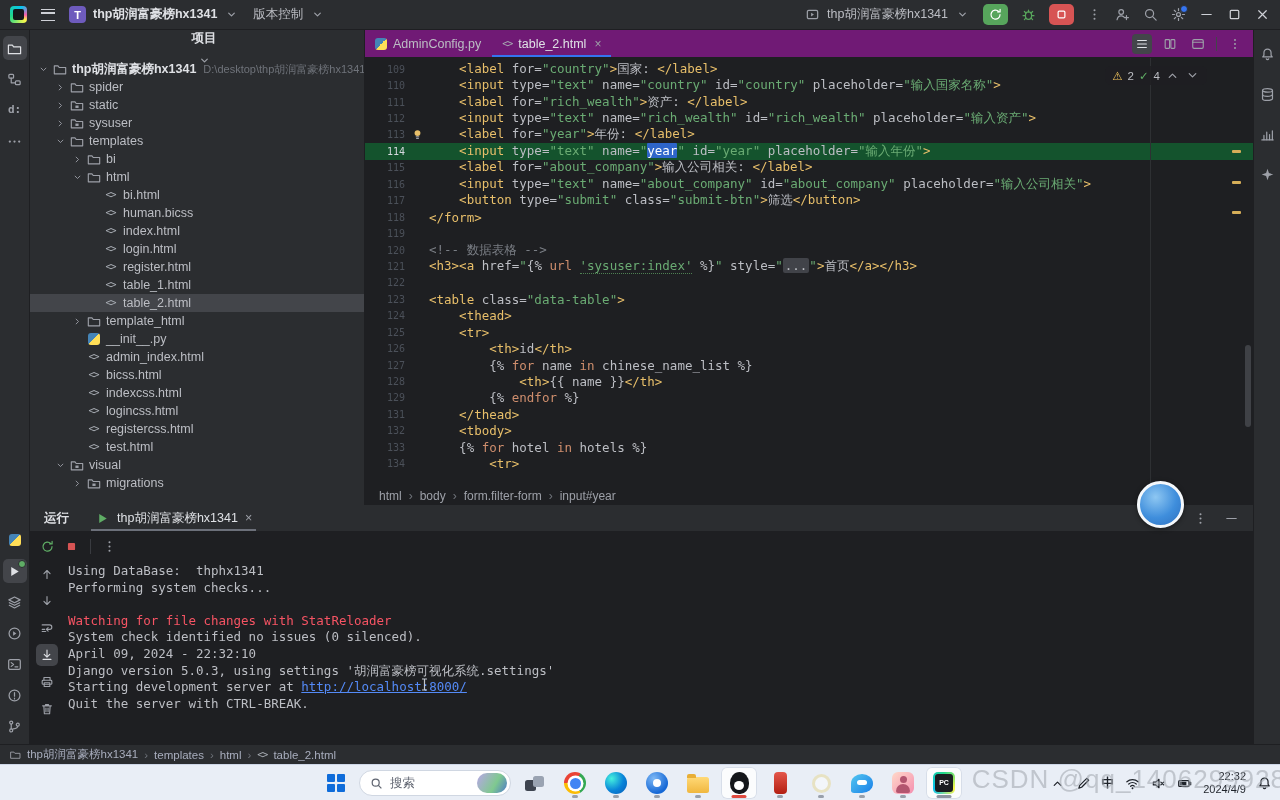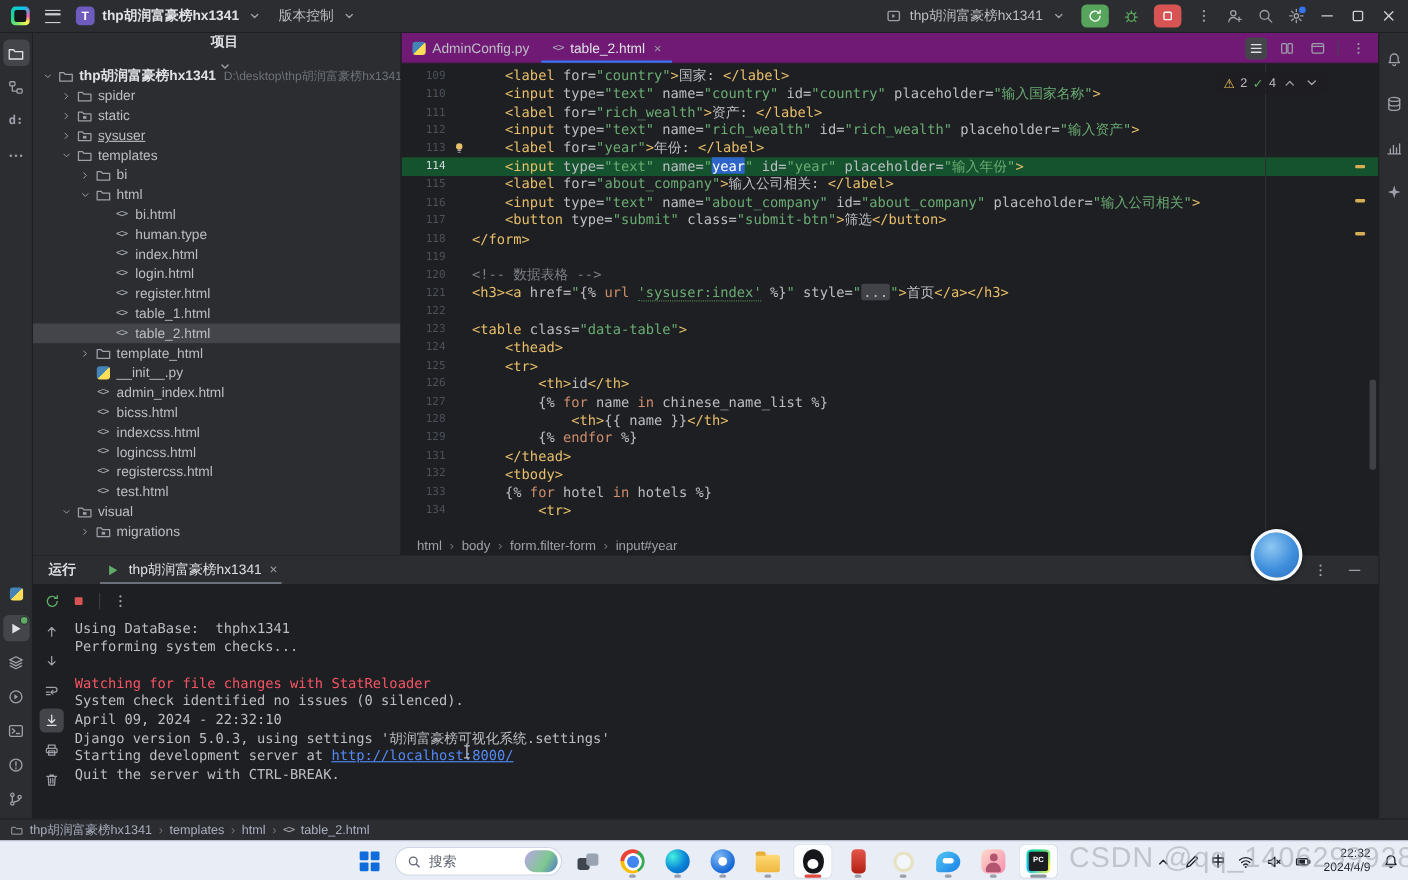--- a/index.html
+++ b/index.html
@@ -400,21 +400,21 @@
         <span class="fic">
           <span class="icw">
             <svg width="14" height="14" viewBox="0 0 16 16" fill="none" stroke="currentColor" stroke-width="1.3" stroke-linecap="round" stroke-linejoin="round">
               <path d="M1.5 4.5h4.2l1.4 1.8h7.4v7.2h-13z"></path>
               <rect x="6.2" y="8.6" width="3.6" height="2.8" fill="currentColor" stroke="none"></rect>
             </svg>
           </span>
         </span>
         <span class="lbl">static</span>
       </div>
-      <div class="trow" style="padding-left: 23px; text-decoration: underline;">
+      <div class="trow" style="padding-left: 23px;">
         <span class="chev">
           <svg width="11" height="11" viewBox="0 0 16 16" fill="none" stroke="currentColor" stroke-width="1.3" stroke-linecap="round" stroke-linejoin="round">
             <path d="M6 4.5l3.5 3.5L6 11.5"></path>
           </svg>
         </span>
         <span class="fic">
           <span class="icw">
             <svg width="14" height="14" viewBox="0 0 16 16" fill="none" stroke="currentColor" stroke-width="1.3" stroke-linecap="round" stroke-linejoin="round">
               <path d="M1.5 4.5h4.2l1.4 1.8h7.4v7.2h-13z"></path>
               <rect x="6.2" y="8.6" width="3.6" height="2.8" fill="currentColor" stroke="none"></rect>
@@ -477,21 +477,21 @@
         </span>
         <span class="lbl">bi.html</span>
       </div>
       <div class="trow" style="padding-left: 57px;">
         <span class="chev"></span>
         <span class="fic">
           <span class="icw">
             <span class="ic-html">&lt;&gt;</span>
           </span>
         </span>
-        <span class="lbl">human.type</span>
+        <span class="lbl">human.bicss</span>
       </div>
       <div class="trow" style="padding-left: 57px;">
         <span class="chev"></span>
         <span class="fic">
           <span class="icw">
             <span class="ic-html">&lt;&gt;</span>
           </span>
         </span>
         <span class="lbl">index.html</span>
       </div>

